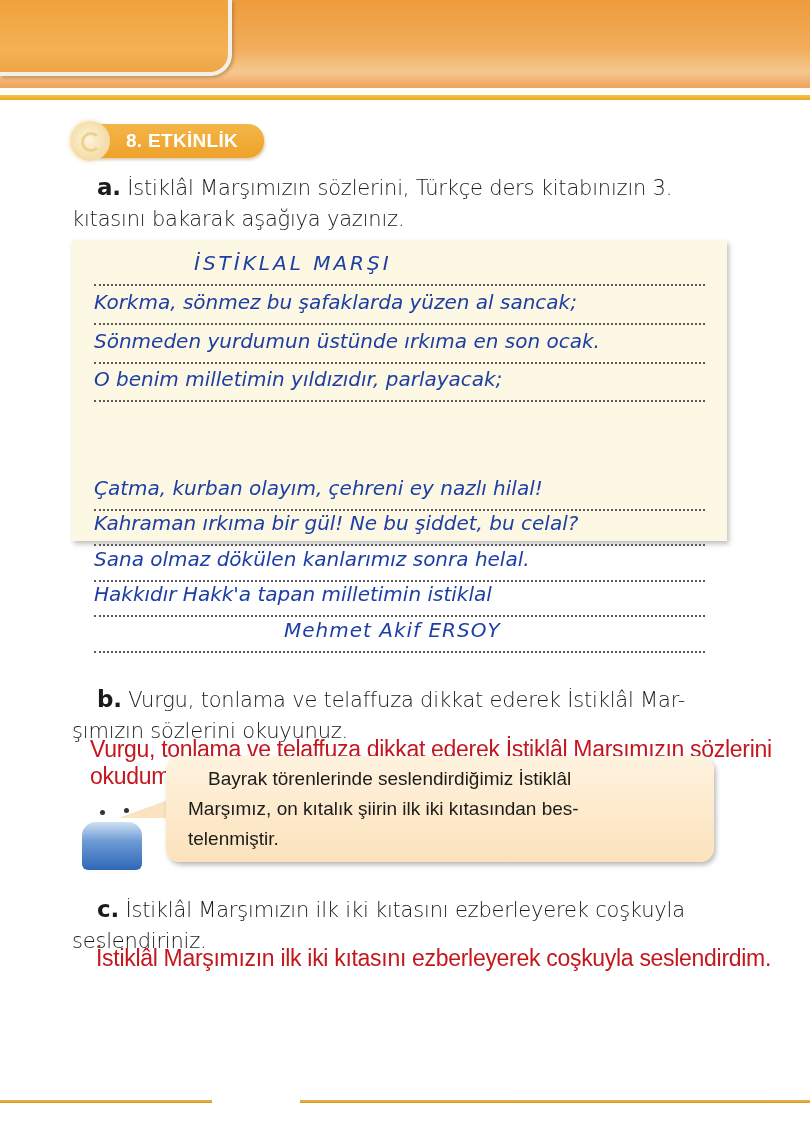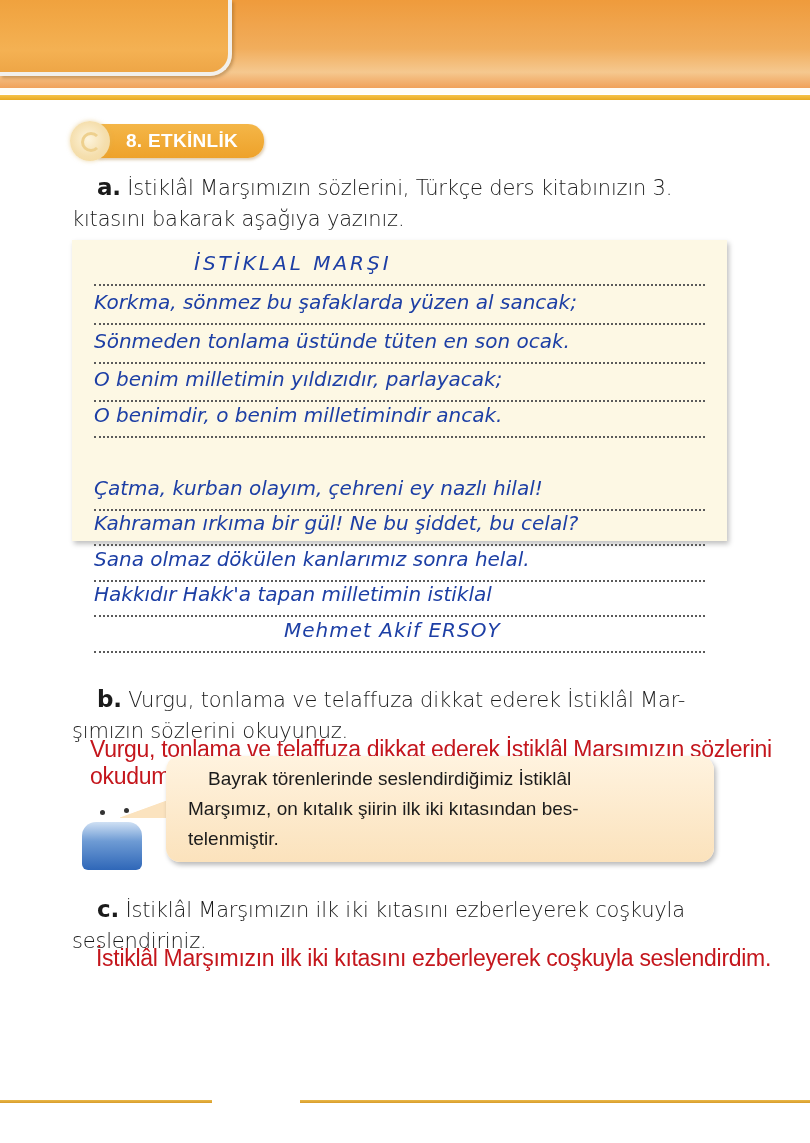--- a/index.html
+++ b/index.html
@@ -126,23 +126,22 @@
   <div class="q-indent">
     <span class="q-letter">a.</span>
     <span>İstiklâl Marşımızın sözlerini, Türkçe ders kitabınızın 3.</span>
   </div>
   <div>kıtasını bakarak aşağıya yazınız.</div>
 </div>
 
 <div class="paper">
   <div class="hw-line hw-title" style="top:8px;">İSTİKLAL  MARŞI</div>
   <div class="hw-line" style="top:47px;">Korkma, sönmez bu şafaklarda yüzen al sancak;</div>
-  <div class="hw-line" style="top:86px;">Sönmeden tonlama üstünde tüten en son ocak.</div>
+  <div class="hw-line" style="top:86px;">Sönmeden yurdumun üstünde ırkıma en son ocak.</div>
   <div class="hw-line" style="top:124px;">O benim milletimin yıldızıdır, parlayacak;</div>
-  <div class="hw-line" style="top:160px;">O benimdir, o benim milletimindir ancak.</div>
   <div class="hw-line" style="top:233px;">Çatma, kurban olayım, çehreni ey nazlı hilal!</div>
   <div class="hw-line" style="top:304px;">Sana olmaz dökülen kanlarımız sonra helal.</div>
   <div class="hw-line" style="top:268px;">Kahraman ırkıma bir gül! Ne bu şiddet, bu celal?</div>
   <div class="hw-line" style="top:339px;">Hakkıdır Hakk'a tapan milletimin istiklal</div>
   <div class="hw-line hw-author" style="top:375px;">Mehmet Akif ERSOY</div>
 </div>
 
 <div class="q-text" style="top:684px;">
   <div class="q-indent">
     <span class="q-letter">b.</span>

